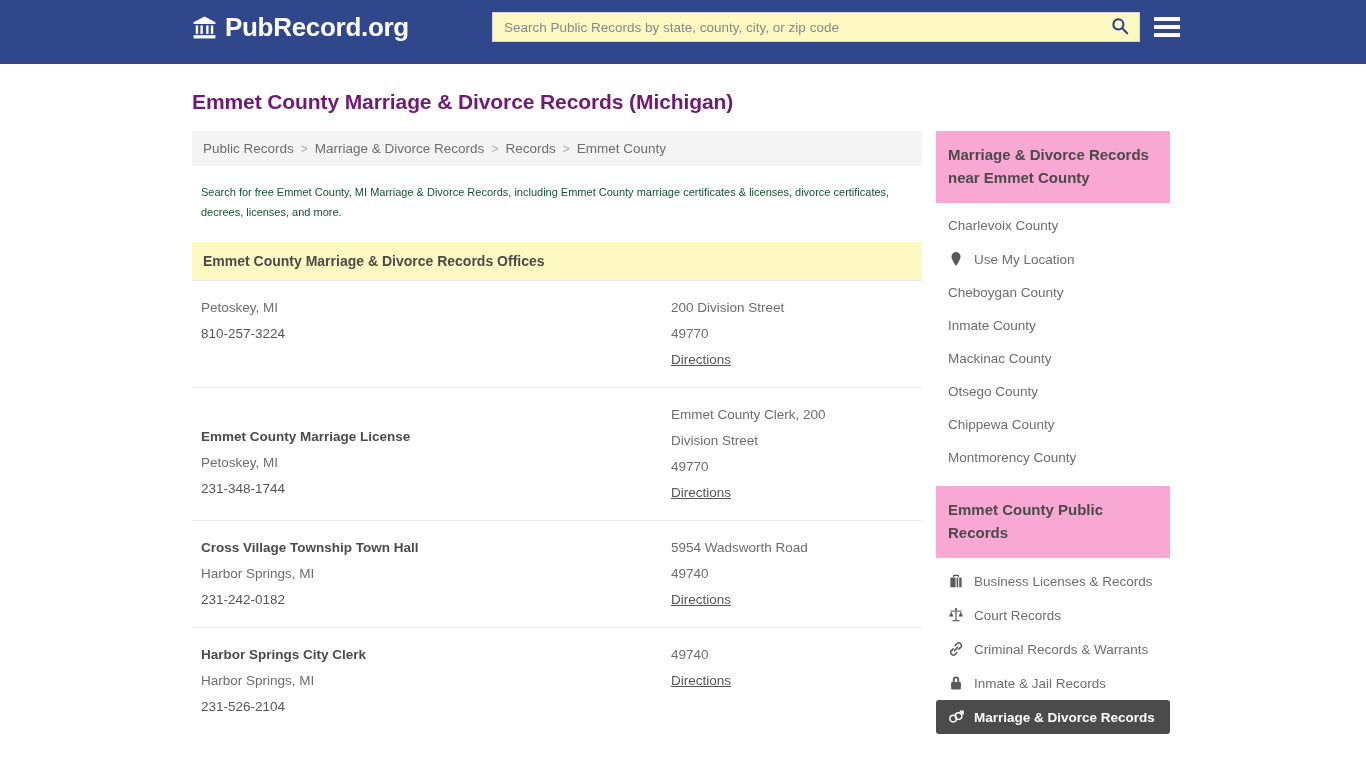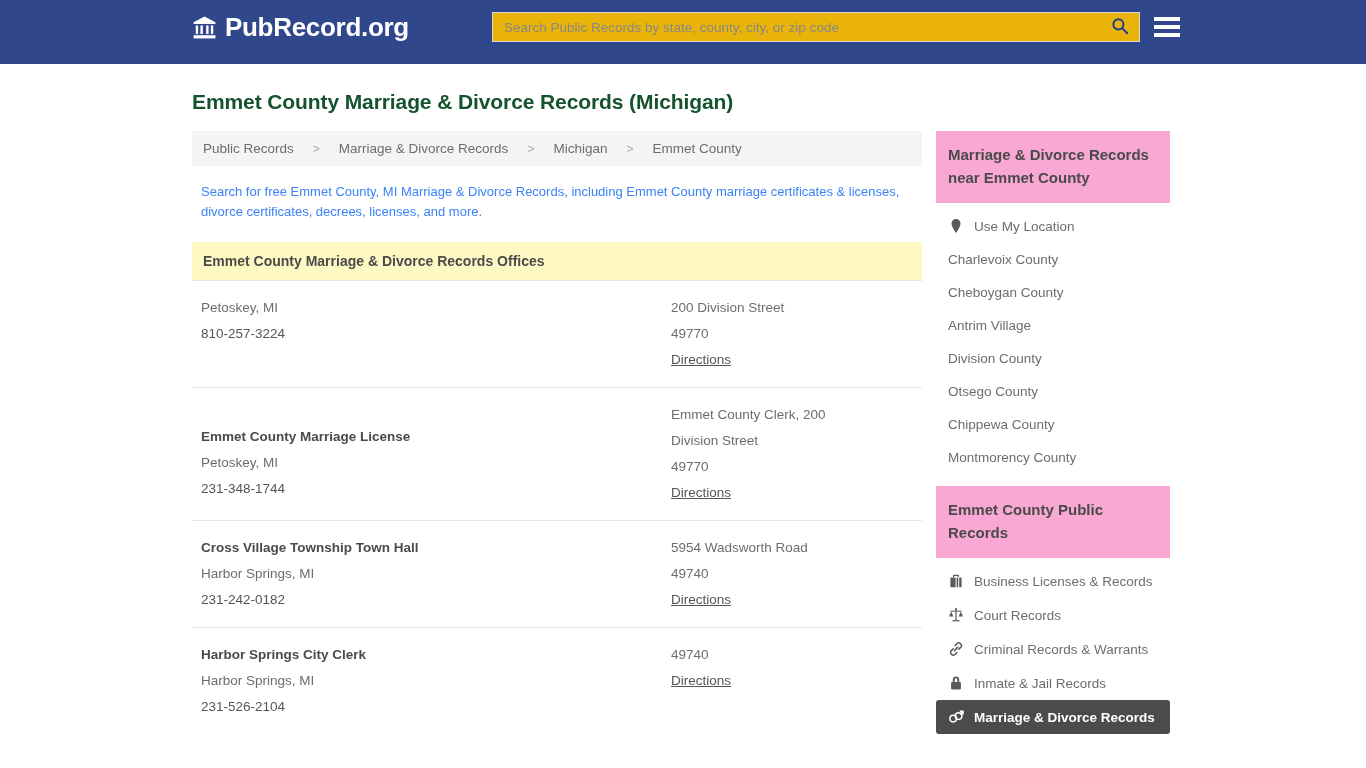--- a/index.html
+++ b/index.html
@@ -40,21 +40,21 @@
   }
   .search-wrap {
     position: relative;
     width: 648px;
     height: 30px;
   }
   .search-input {
     width: 100%;
     height: 100%;
     border: 1px solid #d6d6d6;
-    background: #eab308;
+    background: #fef9c3;
     font-family: "Liberation Sans", sans-serif;
     font-size: 13.5px;
     color: #333333;
     padding: 0 40px 0 11px;
     outline: none;
   }
   .search-input::placeholder { color: #888888; }
   .search-btn {
     position: absolute;
     right: 6px; top: 0;
@@ -70,46 +70,46 @@
   }
   .menu-btn span { display: block; height: 4px; width: 26px; background: #ffffff; }
 
   
   .page {
     padding: 0 186px 0 192px;
   }
   .page-title {
     font-size: 21px;
     font-weight: bold;
-    color: #14532d;
+    color: #701a75;
     margin: 26px 0 17px 0;
     letter-spacing: -0.1px;
   }
   .columns { display: flex; gap: 14px; align-items: flex-start; }
   .col-main { width: 730px; flex: none; }
   .col-side { width: 234px; flex: none; }
 
   
   .breadcrumb {
     background: #f4f4f4;
     padding: 10px 11px;
     font-size: 13.5px;
     color: #6d6d6d;
     display: flex;
     flex-wrap: wrap;
     align-items: center;
-    gap: 16px;
+    gap: 4px;
   }
   .breadcrumb a { color: #6d6d6d; text-decoration: none; }
   .breadcrumb .sep { color: #a9a9a9; padding: 0 3px; font-size: 12px; }
 
   .intro {
-    font-size: 13px;
+    font-size: 11px;
     line-height: 20px;
-    color: #3b82f6;
+    color: #14532d;
     padding: 16px 9px 20px 9px;
   }
 
   
   .section-head {
     background: #fef9c3;
     padding: 11px 11px;
     font-size: 14px;
     font-weight: bold;
     color: #4a4a4a;
@@ -214,21 +214,21 @@
 
   <div class="columns">
 
     <div class="col-main">
 
       <nav class="breadcrumb">
         <a href="#">Public Records</a>
         <span class="sep">&gt;</span>
         <a href="#">Marriage &amp; Divorce Records</a>
         <span class="sep">&gt;</span>
-        <a href="#">Michigan</a>
+        <a href="#">Records</a>
         <span class="sep">&gt;</span>
         <a href="#">Emmet County</a>
       </nav>
 
       <p class="intro">Search for free Emmet County, MI Marriage &amp; Divorce Records, including Emmet County marriage certificates &amp; licenses, divorce certificates, decrees, licenses, and more.</p>
 
       <div class="section-head">Emmet County Marriage &amp; Divorce Records Offices</div>
 
       <div class="office-row">
         <div class="office-left">
@@ -282,39 +282,39 @@
 
     </div>
 
     <aside class="col-side">
 
       <div class="side-card">
         <div class="side-head">Marriage &amp; Divorce Records near Emmet County</div>
         <div class="side-list">
 
           <div class="side-item">
+            <span class="lbl">Charlevoix County</span>
+          </div>
+
+          <div class="side-item">
             <span>
               <svg class="side-icon" viewBox="0 0 16 16" fill="#5a5a5a" aria-hidden="true">
                 <path d="M8 1C5.5 1 3.5 3 3.5 5.5 3.5 9 8 15 8 15s4.5-6 4.5-9.5C12.5 3 10.5 1 8 1z"></path>
               </svg>
             </span>
             <span class="lbl">Use My Location</span>
           </div>
-
-          <div class="side-item">
-            <span class="lbl">Charlevoix County</span>
-          </div>
           <div class="side-item">
             <span class="lbl">Cheboygan County</span>
           </div>
           <div class="side-item">
-            <span class="lbl">Antrim Village</span>
-          </div>
-          <div class="side-item">
-            <span class="lbl">Division County</span>
+            <span class="lbl">Inmate County</span>
+          </div>
+          <div class="side-item">
+            <span class="lbl">Mackinac County</span>
           </div>
           <div class="side-item">
             <span class="lbl">Otsego County</span>
           </div>
           <div class="side-item">
             <span class="lbl">Chippewa County</span>
           </div>
           <div class="side-item">
             <span class="lbl">Montmorency County</span>
           </div>

